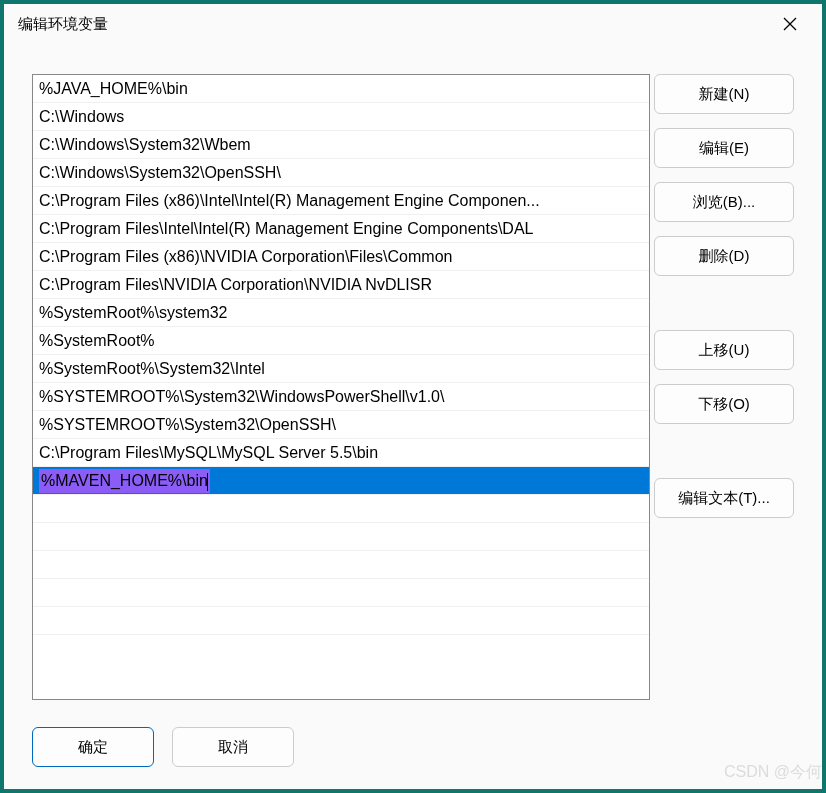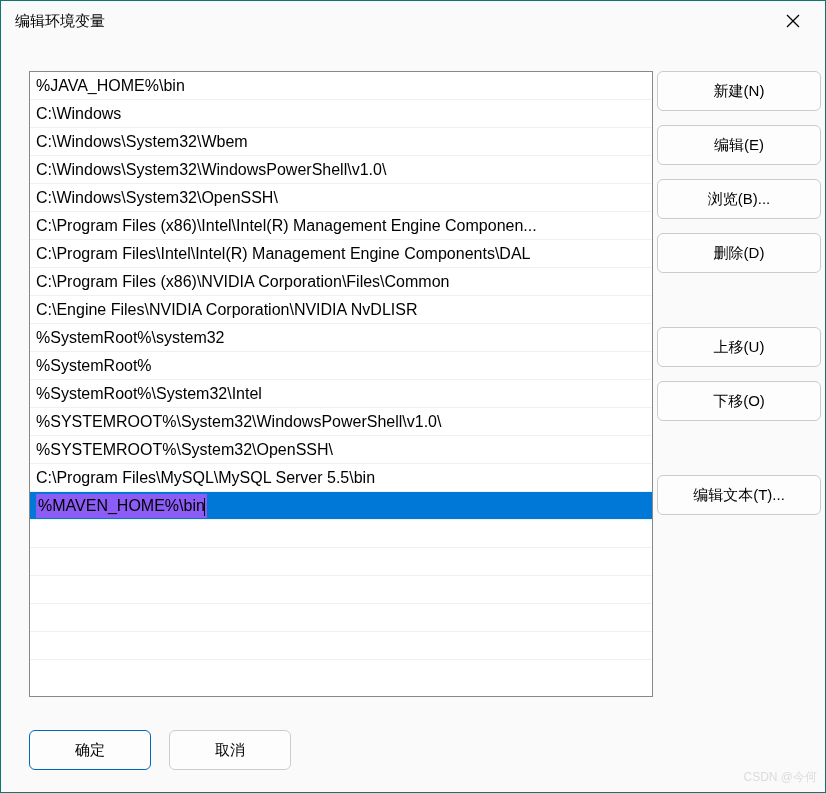--- a/index.html
+++ b/index.html
@@ -12,21 +12,21 @@
       font-size: 14px;
       background: #f5f5f5;
       width: 826px;
       height: 793px;
       overflow: hidden;
     }
     .dialog {
       width: 826px;
       height: 793px;
       background: #fafafb;
-      border: 1px solid #0f766e;
+      border: 4px solid #0f766e;
       display: flex;
       flex-direction: column;
       position: relative;
     }
     .titlebar {
       display: flex;
       align-items: center;
       justify-content: space-between;
       padding: 8px 14px 8px 14px;
       height: 40px;
@@ -96,21 +96,21 @@
       vertical-align: middle;
       margin-left: -1px;
     }
     .right-panel {
       width: 140px;
       display: flex;
       flex-direction: column;
       gap: 14px;
     }
     .btn {
-      width: 164px;
+      width: 140px;
       height: 40px;
       background: #fdfdfd;
       border: 1px solid #ccc;
       border-radius: 6px;
       font-size: 15px;
       color: #000;
       cursor: pointer;
       font-family: inherit;
     }
     .spacer-sm {
@@ -128,22 +128,22 @@
     .footer .btn {
       width: 122px;
       height: 40px;
     }
     .btn.primary {
       border: 1.5px solid #0067c0;
     }
     .watermark {
       position: absolute;
       bottom: 6px;
-      right: 8px;
-      font-size: 12px;
+      right: 0;
+      font-size: 16px;
       color: #c8c8c8;
       opacity: 0.6;
     }
   </style>
 </head>
 <body>
 
 <div class="dialog">
   <div class="titlebar">
     <span class="titlebar-title">编辑环境变量</span>
@@ -153,26 +153,25 @@
         <line x1="13" y1="1" x2="1" y2="13" stroke="currentColor" stroke-width="1.2"></line>
       </svg>
     </div>
   </div>
 
   <div class="content">
     <div class="list-container" id="list-container">
         <div class="list-item">%JAVA_HOME%\bin</div>
         <div class="list-item">C:\Windows</div>
         <div class="list-item">C:\Windows\System32\Wbem</div>
-        <div class="list-item">C:\Windows\System32\WindowsPowerShell\v1.0\</div>
         <div class="list-item">C:\Windows\System32\OpenSSH\</div>
         <div class="list-item">C:\Program Files (x86)\Intel\Intel(R) Management Engine Componen...</div>
         <div class="list-item">C:\Program Files\Intel\Intel(R) Management Engine Components\DAL</div>
         <div class="list-item">C:\Program Files (x86)\NVIDIA Corporation\Files\Common</div>
-        <div class="list-item">C:\Engine Files\NVIDIA Corporation\NVIDIA NvDLISR</div>
+        <div class="list-item">C:\Program Files\NVIDIA Corporation\NVIDIA NvDLISR</div>
         <div class="list-item">%SystemRoot%\system32</div>
         <div class="list-item">%SystemRoot%</div>
         <div class="list-item">%SystemRoot%\System32\Intel</div>
         <div class="list-item">%SYSTEMROOT%\System32\WindowsPowerShell\v1.0\</div>
         <div class="list-item">%SYSTEMROOT%\System32\OpenSSH\</div>
         <div class="list-item">C:\Program Files\MySQL\MySQL Server 5.5\bin</div>
         <div class="list-item selected"><span class="edit-field">%MAVEN_HOME%\bin<span class="cursor-line"></span></span></div>
         <div class="list-item">&nbsp;</div>
         <div class="list-item">&nbsp;</div>
         <div class="list-item">&nbsp;</div>

